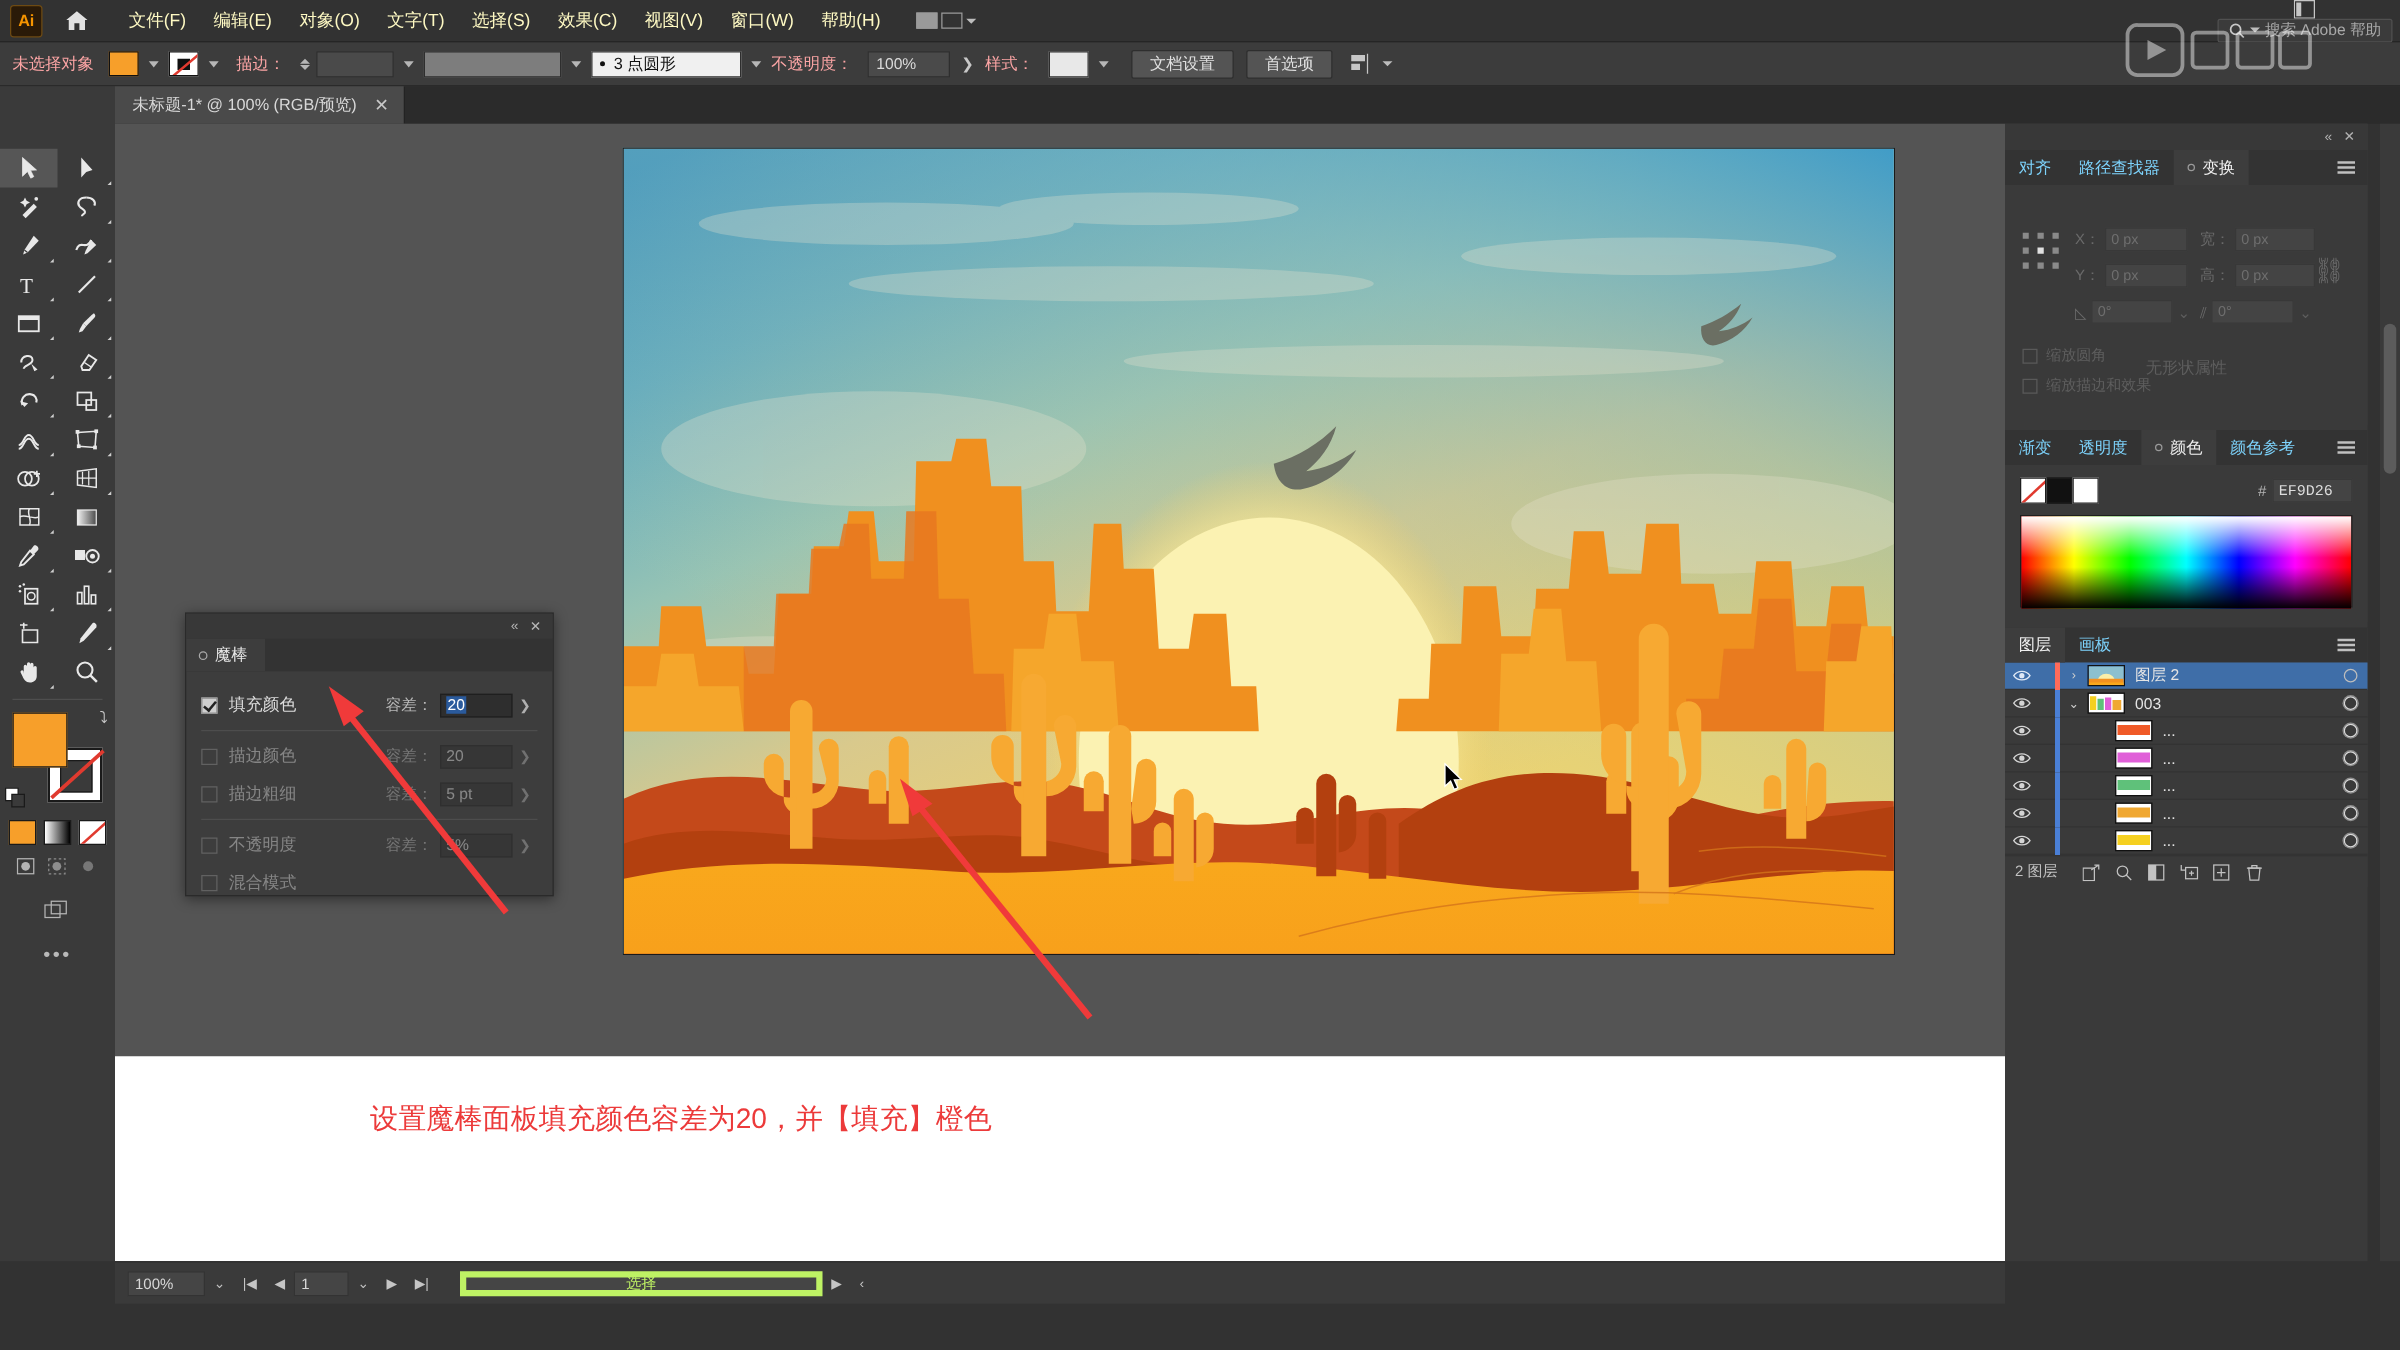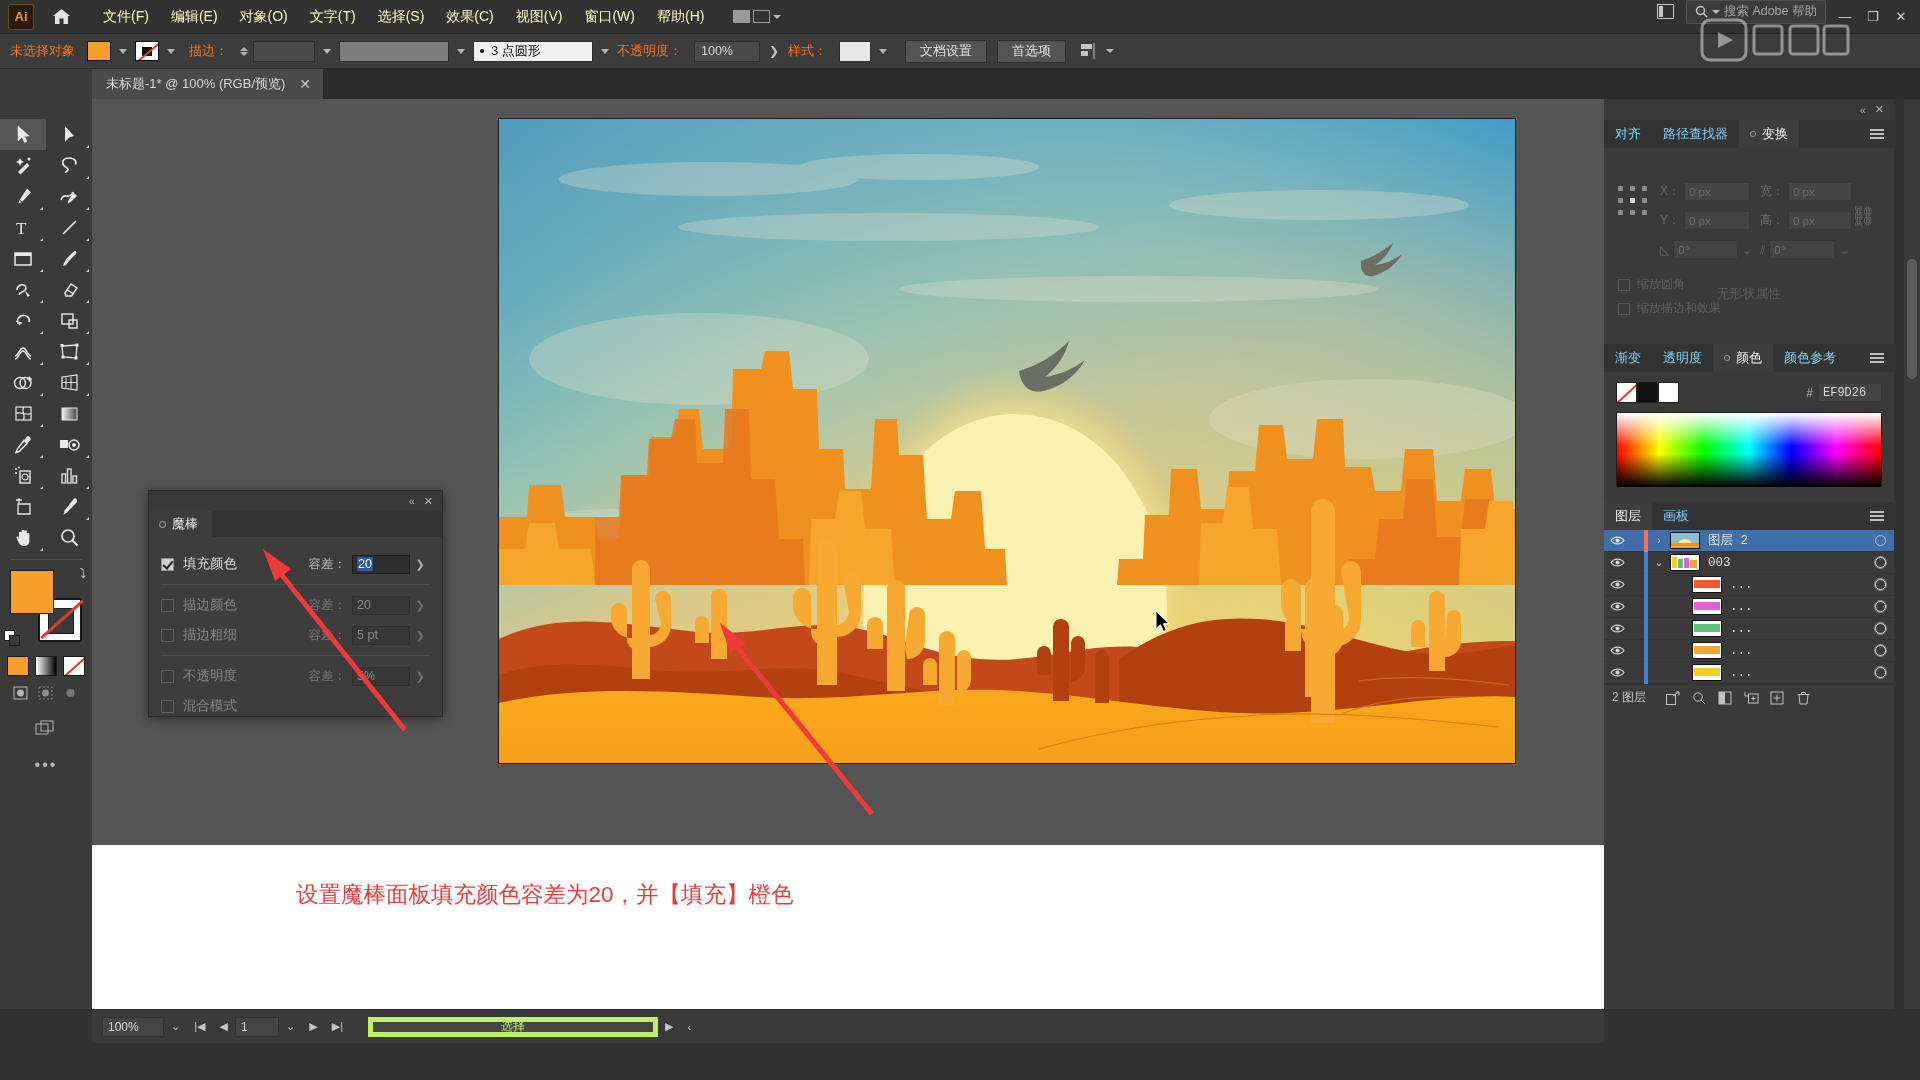--- a/index.html
+++ b/index.html
@@ -23,41 +23,41 @@
     width:26px; height:26px; margin-left:8px; margin-right:12px;
     background:#2a1a08; border:1px solid #6d4a13; border-radius:3px;
     color:#f79500; font-weight:bold; font-size:13px;
     display:flex; align-items:center; justify-content:center;
     font-family:"Liberation Sans",sans-serif;
   }
   .home-icon { width:30px; height:30px; display:flex;align-items:center;justify-content:center; margin-right:16px;}
   .menu-item {
     padding:5px 11px; color:#fef9c3; font-size:14px; white-space:nowrap; cursor:default;
   }
-  .menu-right { margin-left:auto; display:flex; height:34px; }
+  .menu-right { margin-left:auto; display:flex; align-items:center; height:34px;flex-direction:column; }
   .ws-switch { display:flex;align-items:center; gap:3px; padding:3px 8px; margin-left:10px; }
   .ws-box { width:17px;height:13px;border:1px solid #9a9a9a; display:inline-block;}
   .ws-box.filled{background:#9a9a9a;}
   .caret { width:0;height:0;border-left:4px solid transparent;border-right:4px solid transparent;border-top:4px solid #bdbdbd; display:inline-block;}
   .panel-icon-btn { width:28px;height:24px; display:flex;align-items:center;justify-content:center; }
   .search-box {
     display:flex;align-items:center; gap:4px; height:24px; padding:0 8px;
     background:#3b3b3b; border:1px solid #505050; border-radius:2px; margin:0 6px;
     color:#a8a8a8; font-size:12.5px;
   }
   .win-btns { display:flex; align-items:center; gap:2px; margin-right:6px;}
   .win-btn { width:26px;height:22px; display:flex;align-items:center;justify-content:center; color:#cfcfcf; font-size:13px;}
 
   
   .controlbar {
     position:absolute; left:0; top:34px; width:1920px; height:35px;
     background:#3c3c3c; display:flex; align-items:center; gap:0px;
     border-bottom:1px solid #2a2a2a; padding-left:10px;
   }
-  .cb-label { color:#f97316; font-size:13px; margin-right:12px; white-space:nowrap;}
+  .cb-label { color:#fca5a5; font-size:13px; margin-right:12px; white-space:nowrap;}
   .swatch-fill { width:24px;height:20px; background:#f79f2a; border:1px solid #111; }
   .swatch-stroke { width:24px;height:20px; background:#fff; border:1px solid #111; position:relative; overflow:hidden;}
   .swatch-stroke:after{content:'';position:absolute;left:-4px;top:9px;width:34px;height:2px;background:#e03a2f;transform:rotate(-40deg);}
   .swatch-stroke:before{content:'';position:absolute;left:6px;top:5px;width:10px;height:9px;background:#111;}
   .mini-caret { width:0;height:0;border-left:4px solid transparent;border-right:4px solid transparent;border-top:5px solid #b6b6b6; margin:0 8px;}
   .stroke-w {
     width:62px;height:21px;background:#4a4a4a;border:1px solid #2e2e2e; margin-right:0;
   }
   .profile-box { width:110px;height:21px;background:#7d7d7d;border:1px solid #2e2e2e;}
   .brush-box { width:120px;height:21px;background:#f0f0f0;border:1px solid #2e2e2e; display:flex;align-items:center;padding:0 6px;gap:7px; color:#111; font-size:13px;}
@@ -189,21 +189,21 @@
 
   
   .layers-body { background:#3a3a3a; }
   .lrow { height:22px; display:flex; align-items:center; border-bottom:1px solid #333; font-size:12.5px; color:#dcdcdc;}
   .lrow.sel { background:#3f6ea8; }
   .l-eye { width:26px; display:flex;align-items:center;justify-content:center;}
   .l-lock { width:14px; display:flex;align-items:center;justify-content:center;}
   .l-colorbar { width:4px; height:22px;}
   .l-twist { width:22px; display:flex;align-items:center;justify-content:center; color:#cfcfcf; font-size:10px;}
   .l-thumb { width:30px;height:17px;border:1px solid #111; margin-right:8px; flex:none;}
-  .l-name { flex:1; color:#e4e4e4;font-family:Liberation Mono, monospace; }
+  .l-name { flex:1; color:#e4e4e4; }
   .l-target { width:28px; display:flex;align-items:center;justify-content:center;}
   .tgt { width:11px;height:11px;border:1.5px solid #bdbdbd; border-radius:50%;}
   .tgt.filled{border-color:#d9d9d9;box-shadow:inset 0 0 0 2px #3a3a3a, 0 0 0 1px #8d8d8d;}
   .l-indent{width:22px;}
   .layers-foot { height:26px; display:flex;align-items:center; gap:0; padding-left:8px; border-top:1px solid #333; color:#c2c2c2; font-size:12px;}
   .lf-count{margin-right:14px;}
   .lf-btn{width:26px;height:22px;display:flex;align-items:center;justify-content:center;}
 
   
   .note-sheet {

